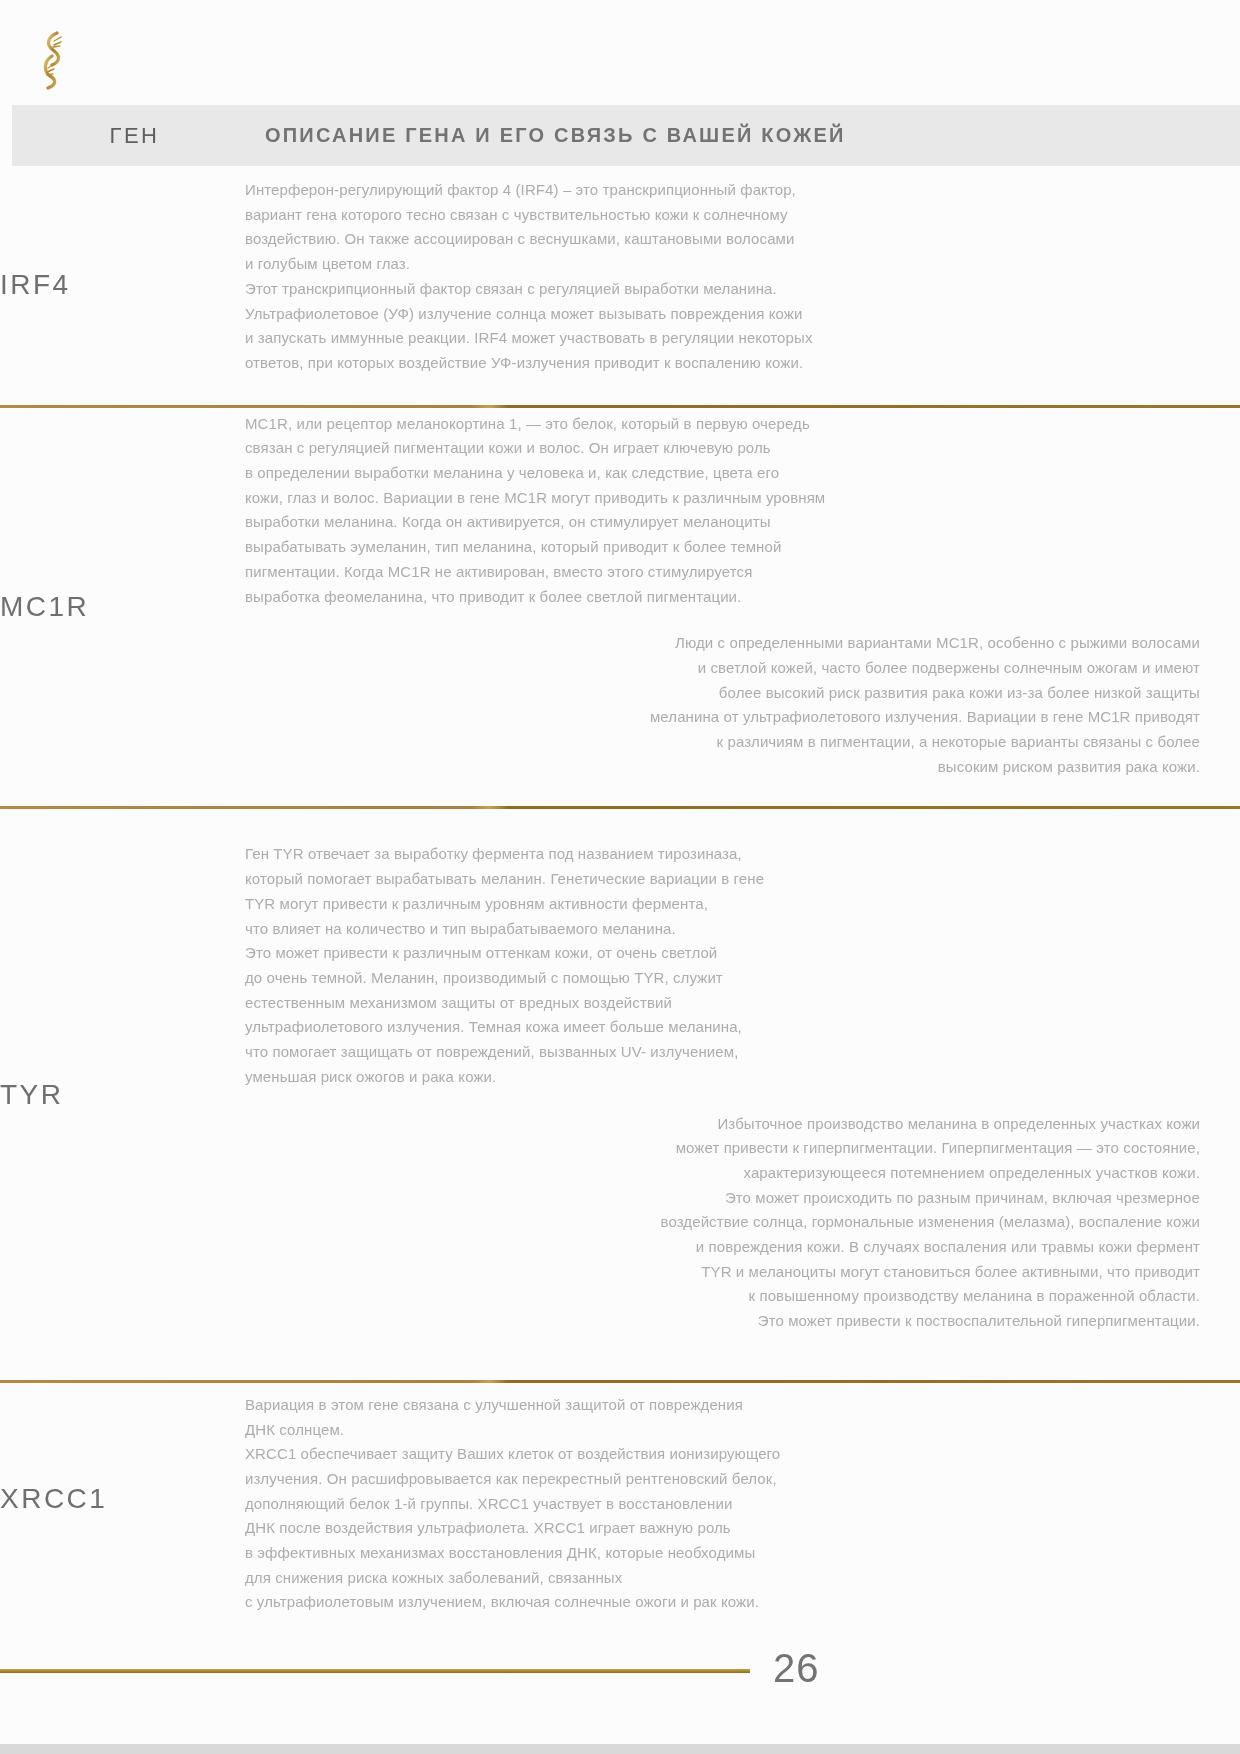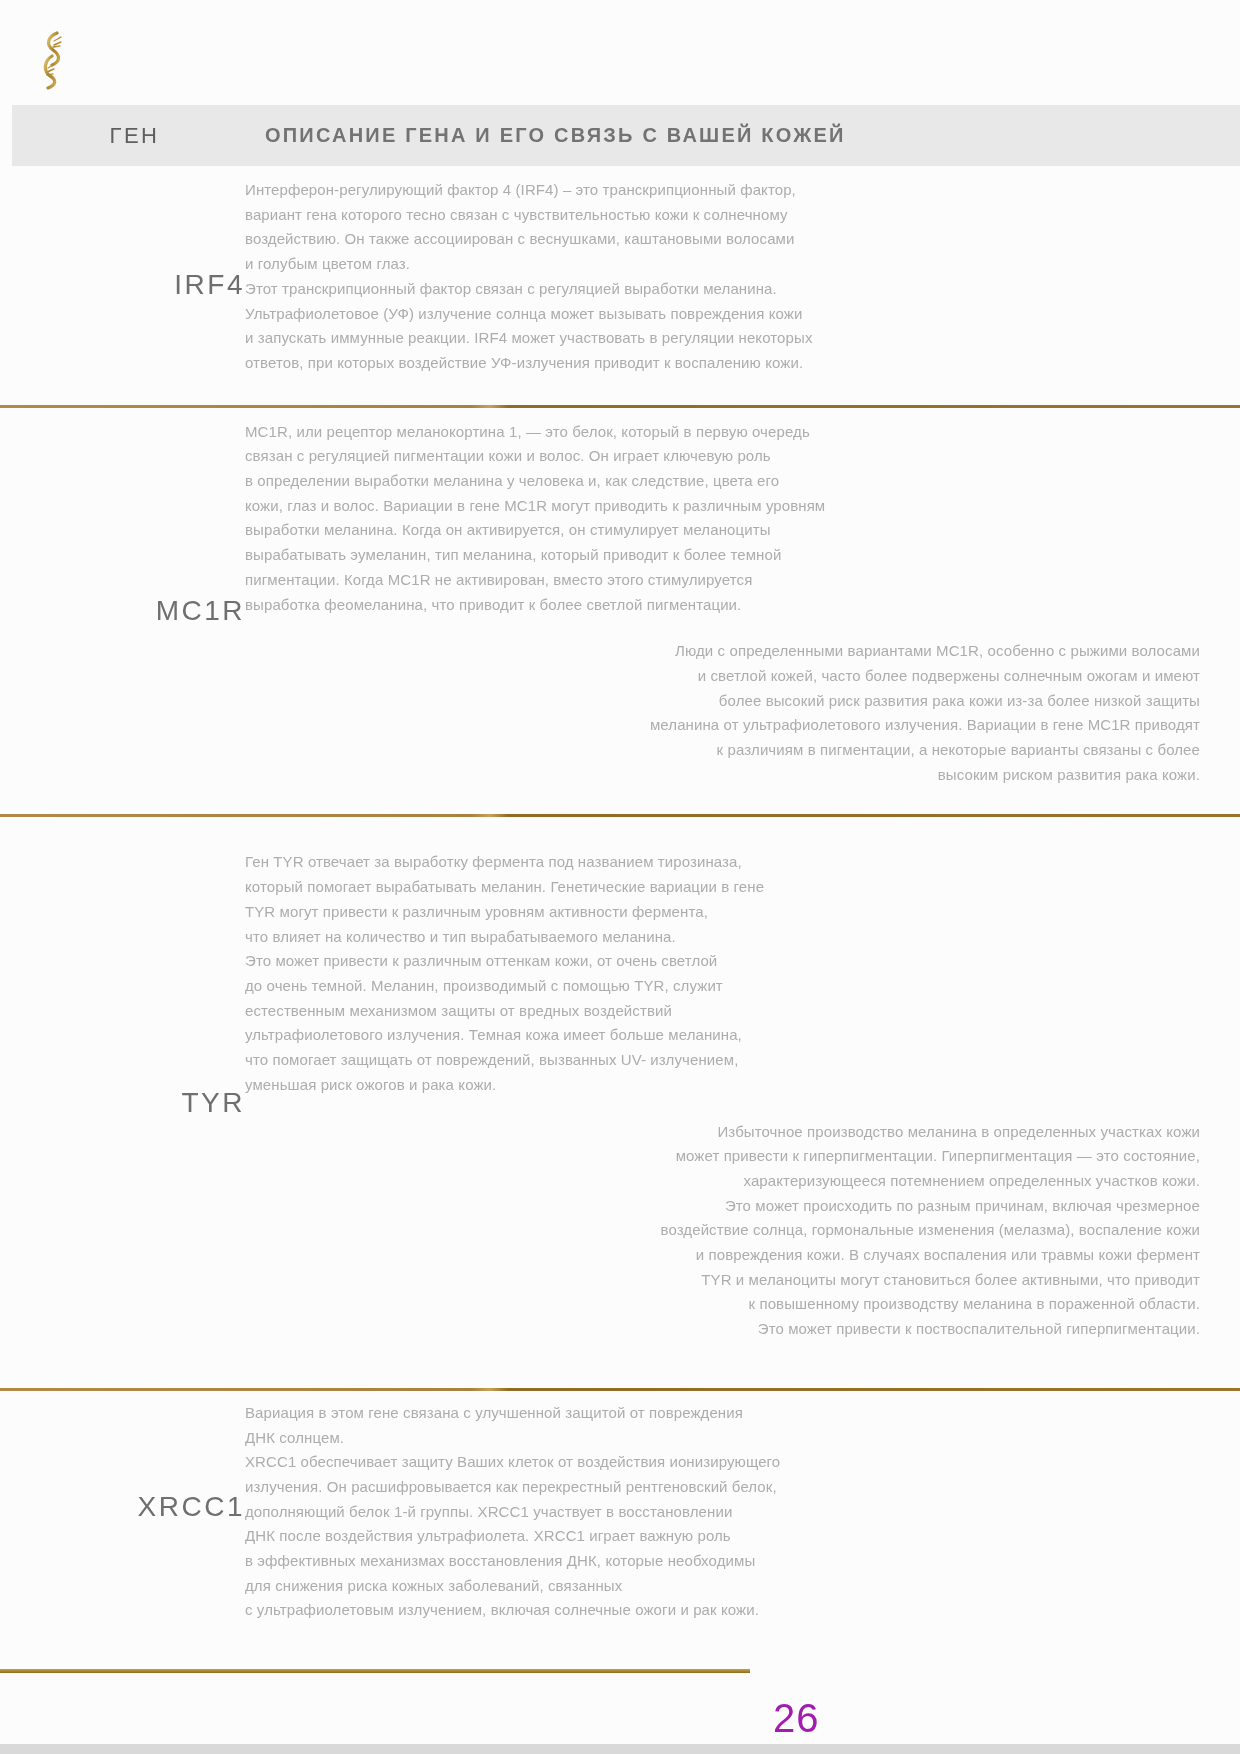--- a/index.html
+++ b/index.html
@@ -30,50 +30,50 @@
   }
   .hdr-desc{
     flex:1;padding-left:8px;
     font-size:20px;letter-spacing:2.2px;color:#737373;font-weight:700;
   }
   
   .rows{position:absolute;left:0;top:166px;width:1240px;}
   .row{display:flex;width:1240px;}
   .gene-cell{
     width:245px;flex:0 0 245px;
-    display:flex;align-items:center;justify-content:flex-end;
+    display:flex;align-items:center;justify-content:flex-start;
   }
   .gene-label{
     font-size:28px;letter-spacing:2.5px;color:#6f6f6f;font-weight:400;
   }
   .desc-cell{flex:1;padding-right:40px;}
   .para{
     margin:0;
     white-space:pre-line;
     font-size:15px;line-height:24.7px;
     color:#adadad;font-weight:400;
     letter-spacing:0.1px;
   }
   .para + .para{margin-top:22px;text-align:right;}
   .r1 .desc-cell{padding-top:12px;padding-bottom:29px;}
-  .r2 .desc-cell{padding-top:12px;padding-bottom:27px;}
+  .r2 .desc-cell{padding-top:4px;padding-bottom:27px;}
   .r3 .desc-cell{padding-top:33px;padding-bottom:46px;}
   .r4 .desc-cell{padding-top:10px;padding-bottom:0;}
   .gold-rule{
     width:1240px;height:3px;
     background:linear-gradient(90deg,#b18a46 0%,#a8823f 38%,#c8a253 39.5%,#8f6c22 41%,#9a752a 100%);
   }
   
   .footer-line{
     position:absolute;left:0;top:1669px;width:750px;height:4px;
     background:linear-gradient(180deg,#c7a24a 0%,#8e6b1f 100%);
   }
   .page-number{
-    position:absolute;left:773px;top:1696px;width:60px;
-    font-size:40px;color:#a21caf;font-weight:400;letter-spacing:1px;
+    position:absolute;left:773px;top:1646px;width:60px;
+    font-size:40px;color:#737373;font-weight:400;letter-spacing:1px;
   }
   .bottom-bar{
     position:absolute;left:0;bottom:0;width:1240px;height:10px;
     background:#d9d9d9;
   }
 </style>
 </head>
 <body>
 
 <div class="page">

